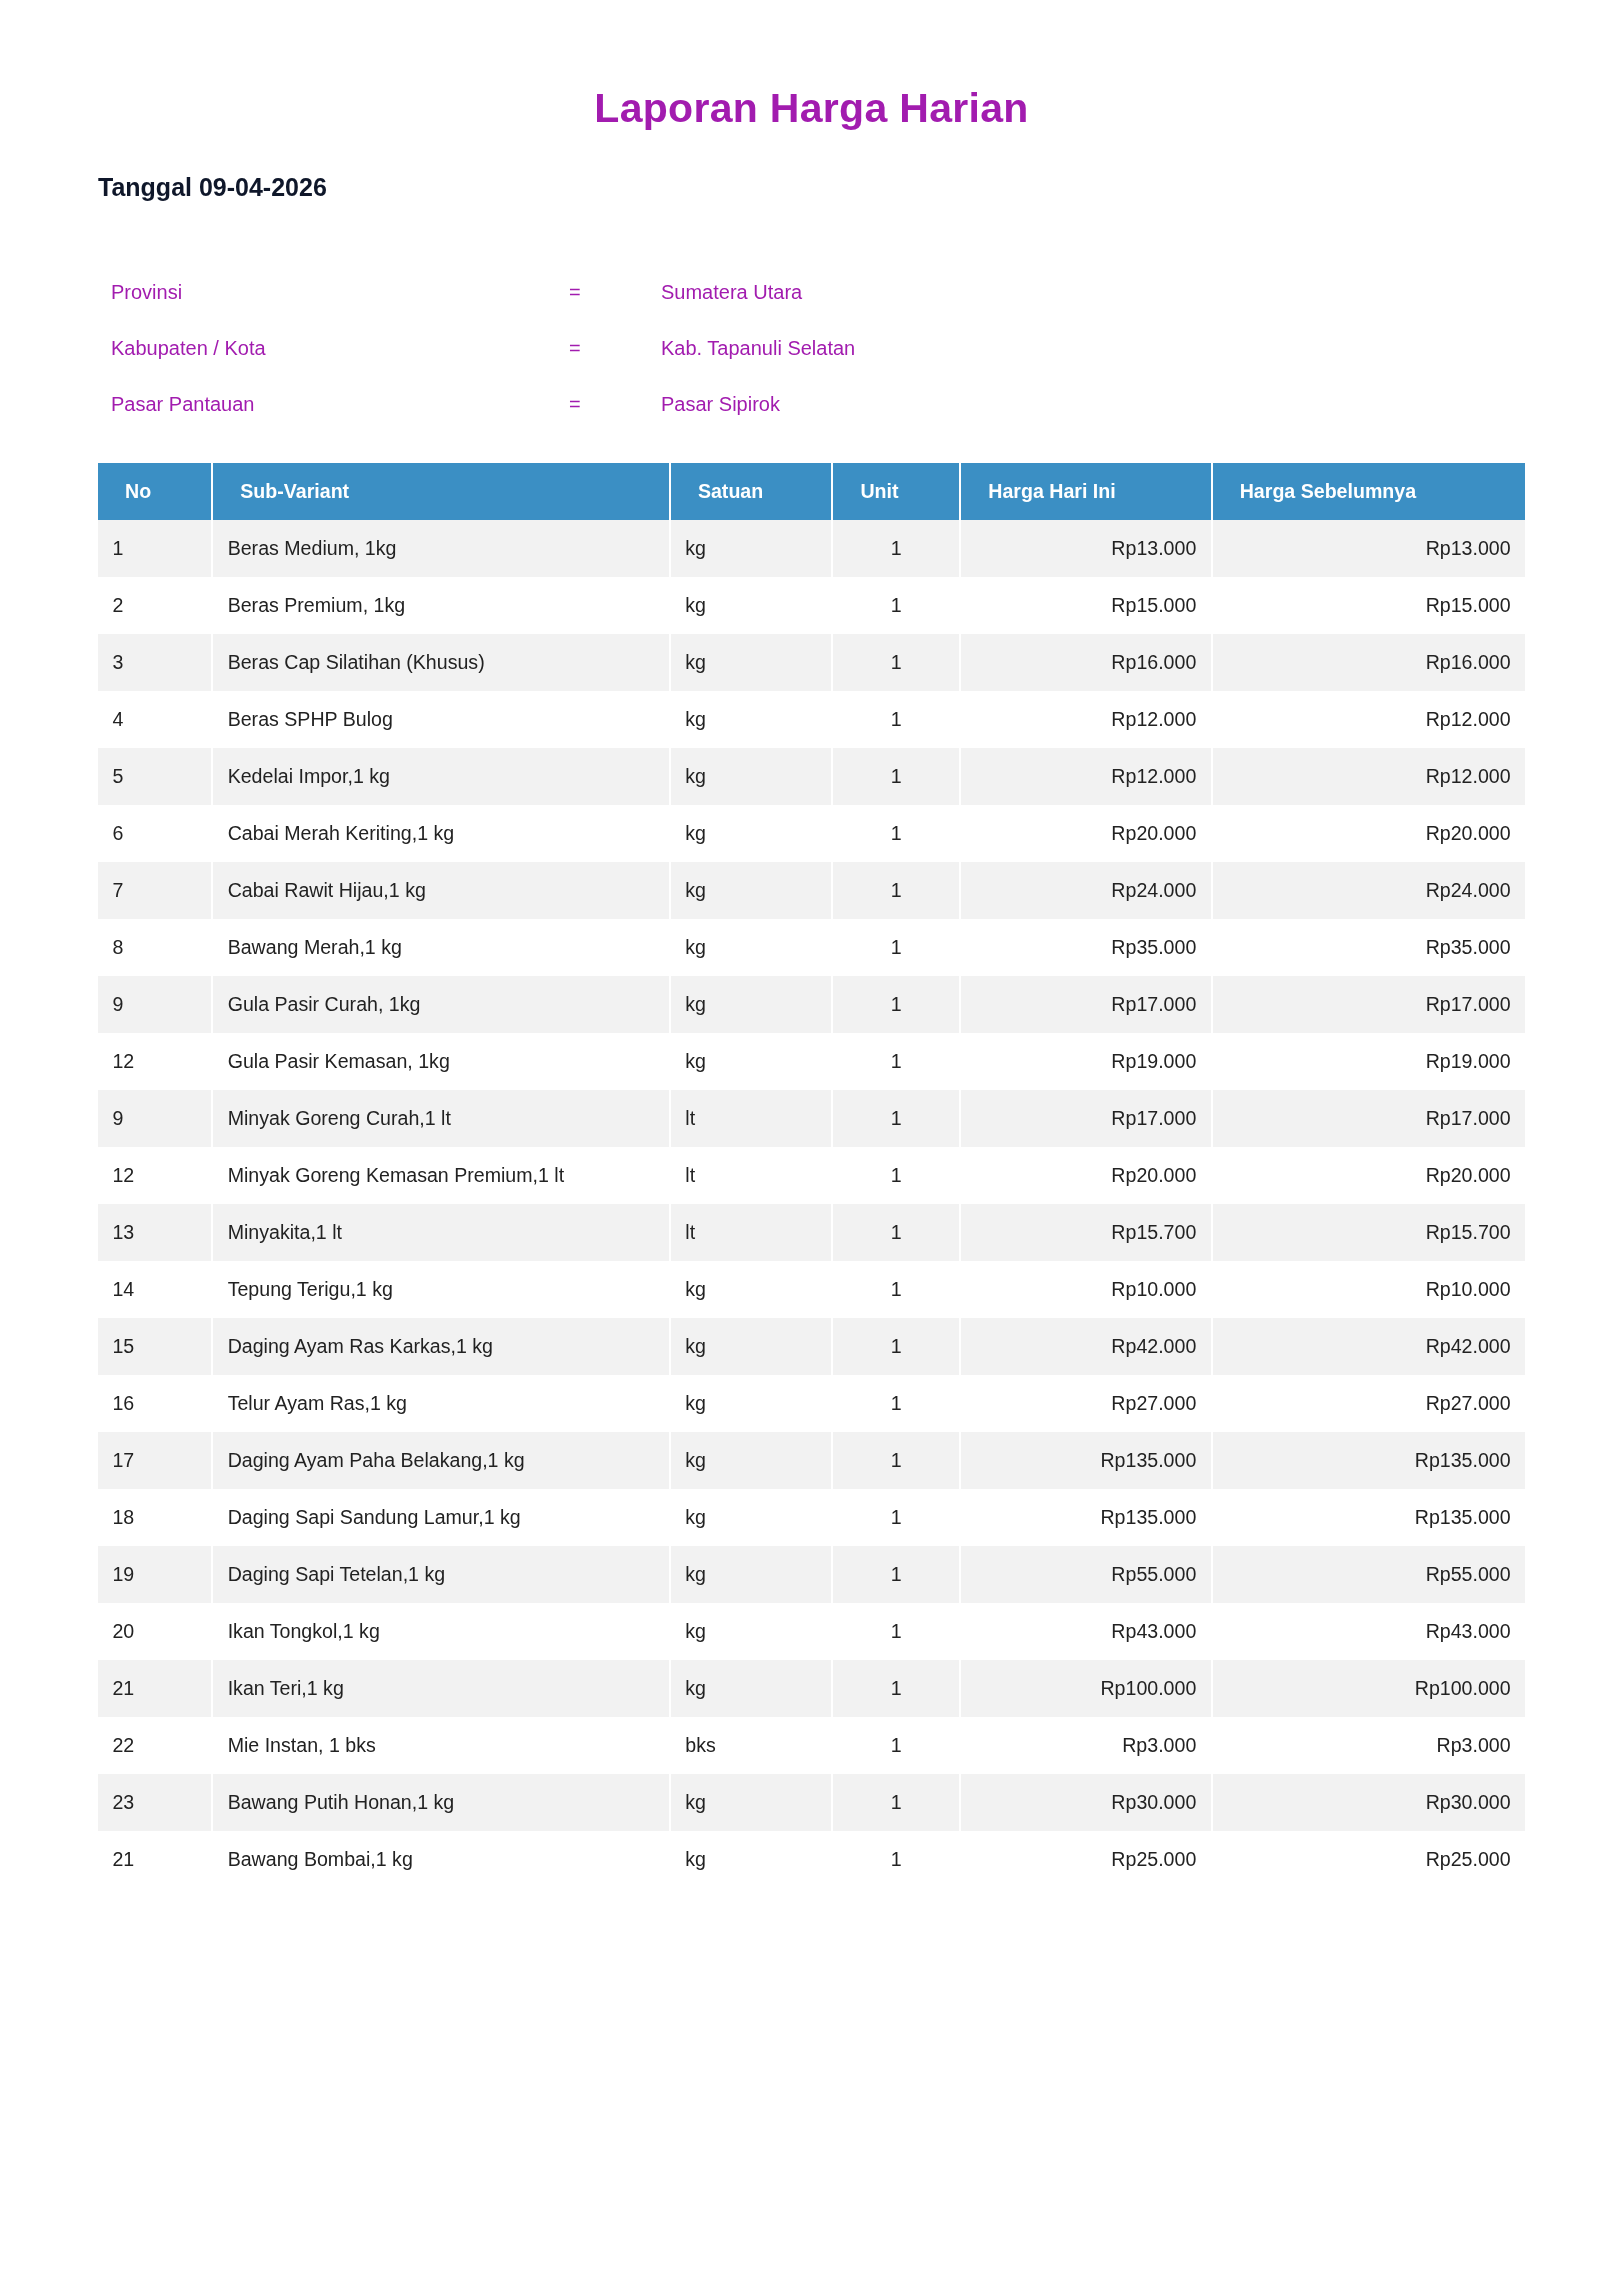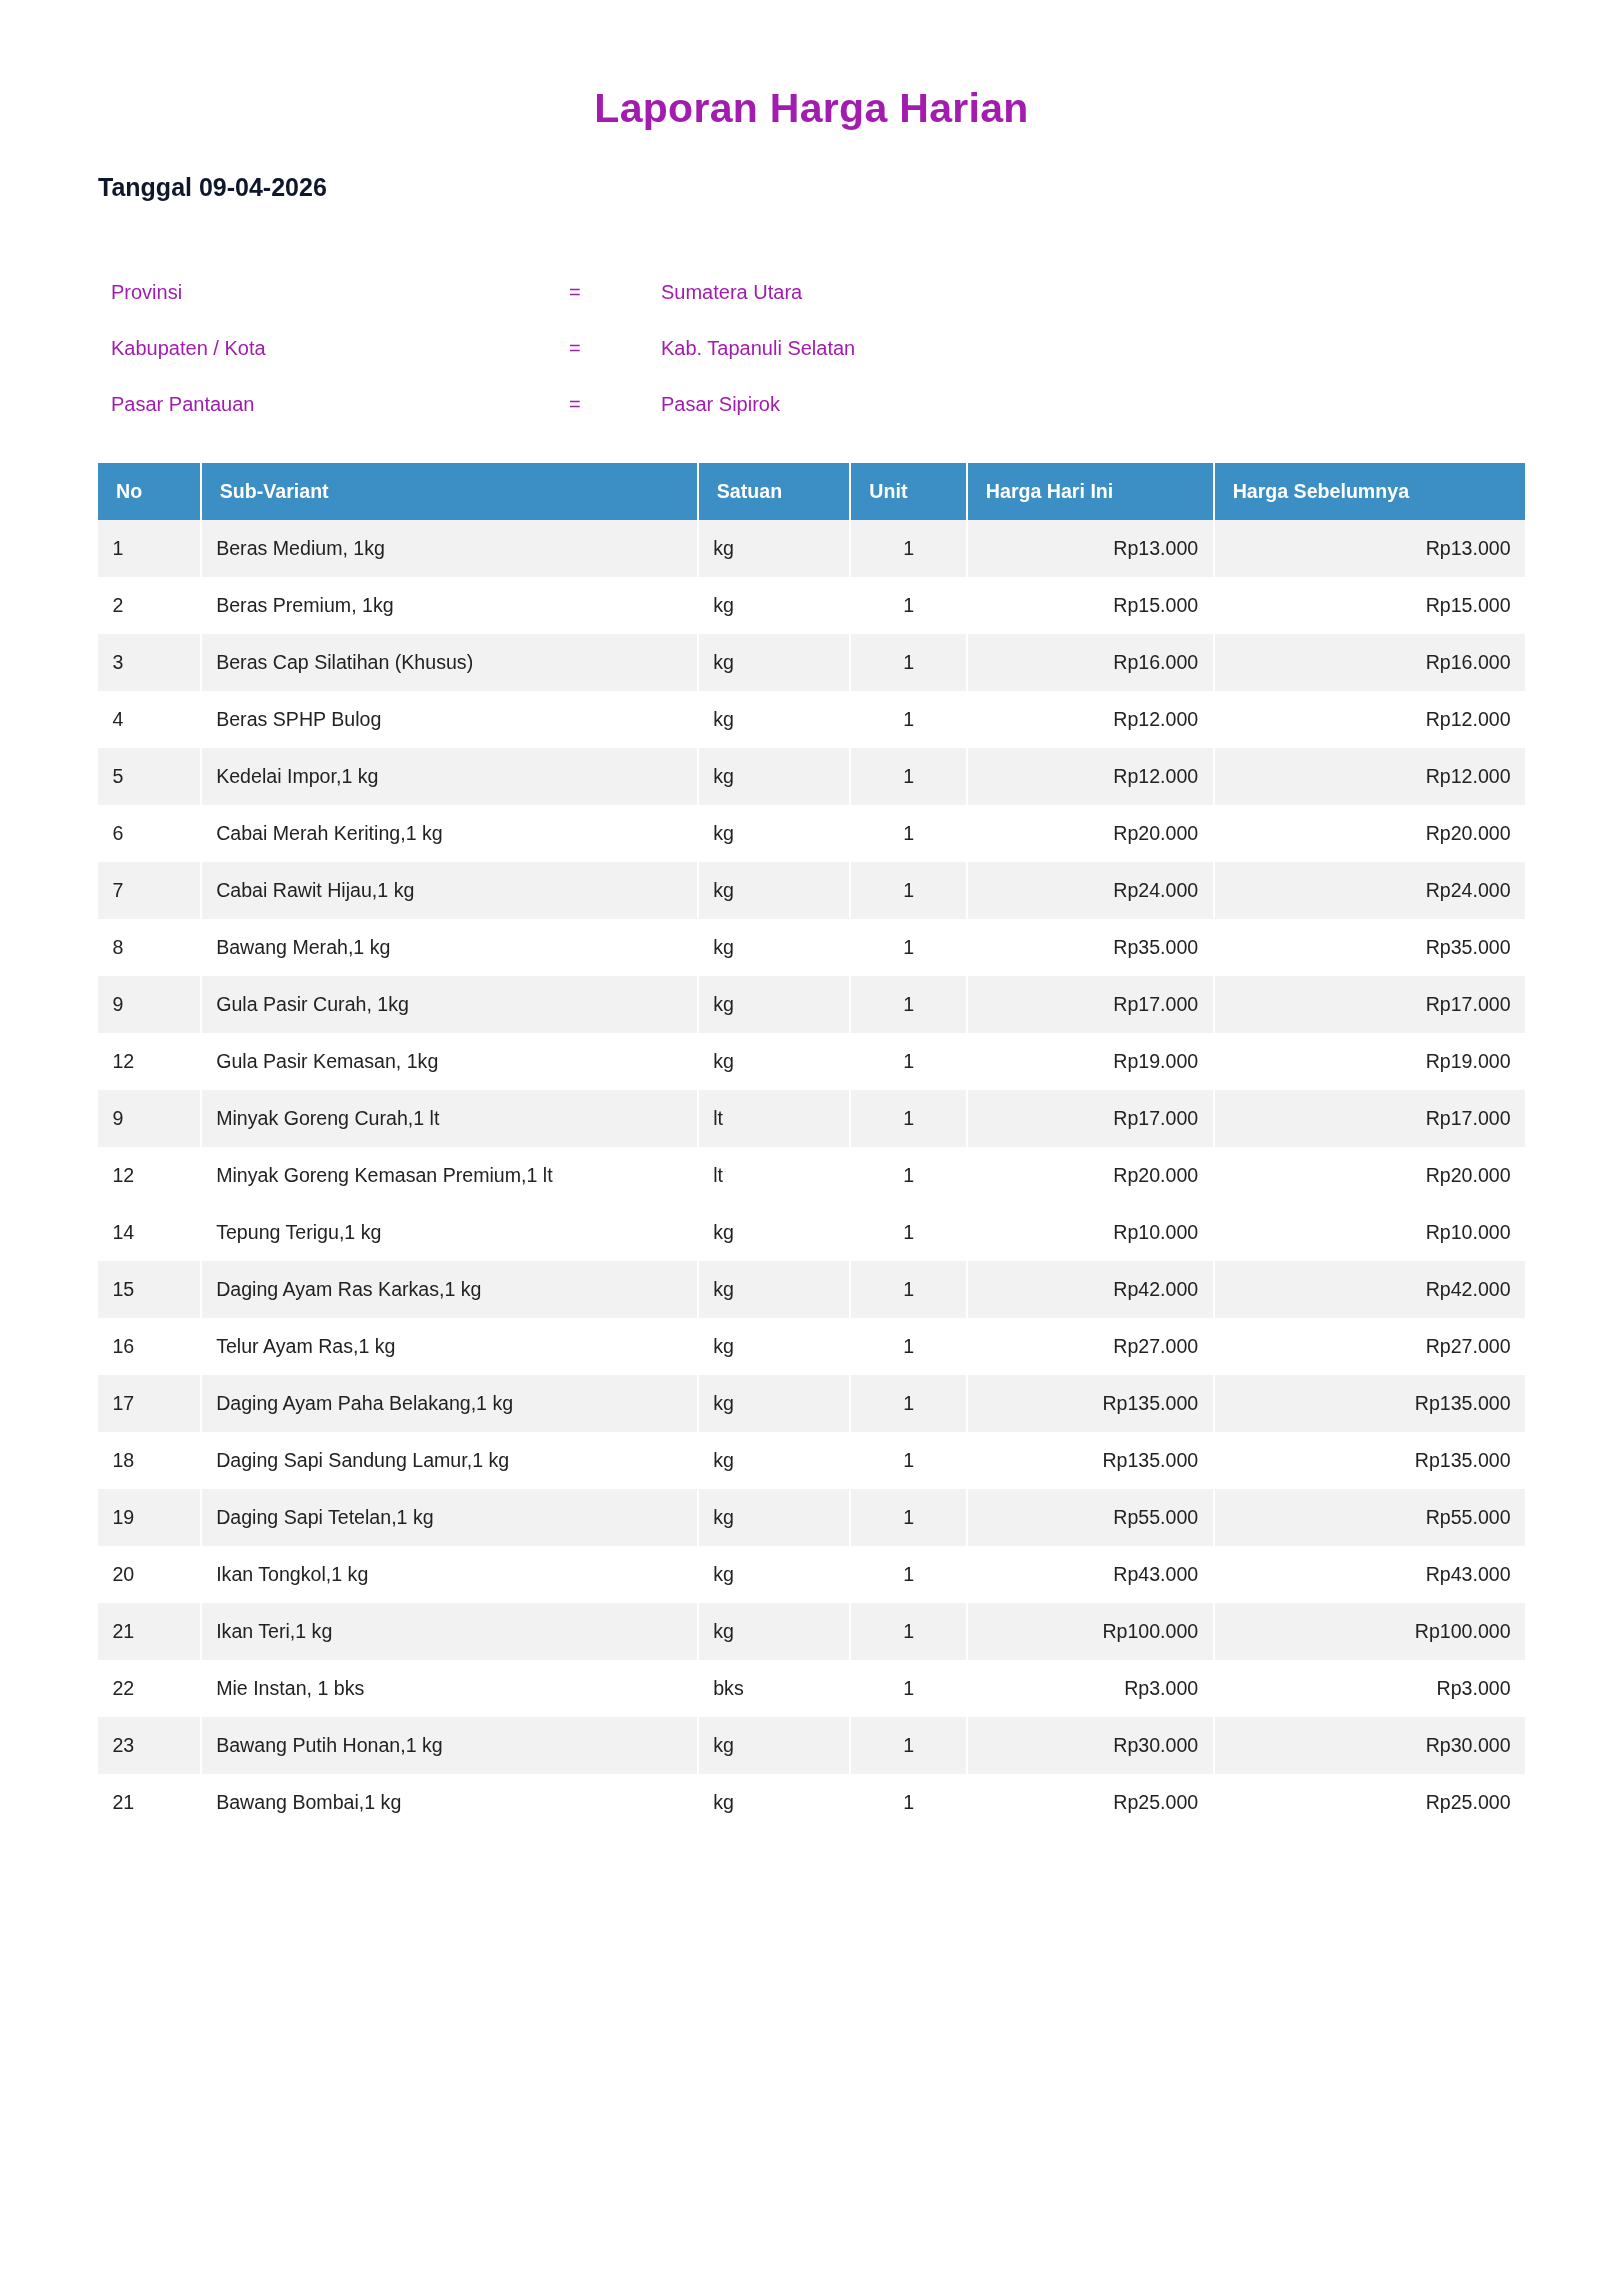--- a/index.html
+++ b/index.html
@@ -61,21 +61,21 @@
     border-collapse: collapse;
     margin-top: 47px;
     font-size: 19.6px;
   }
   table.price-table thead th {
     background: #3b8fc4;
     color: #ffffff;
     font-weight: bold;
     font-size: 19.6px;
     text-align: left;
-    padding: 17px 18px;
+    padding: 17px 27px;
     border-right: 2px solid #ffffff;
     white-space: nowrap;
   }
   table.price-table thead th:last-child {
     border-right: none;
   }
   table.price-table tbody td {
     padding: 17px 14.4px;
     color: #222222;
     border-right: 2px solid #ffffff;
@@ -227,20 +227,28 @@
           <td class="col-prev money">Rp17.000</td>
         </tr>
         <tr class="even">
           <td class="col-no">12</td>
           <td class="col-variant">Minyak Goreng Kemasan Premium,1 lt</td>
           <td class="col-satuan">lt</td>
           <td class="col-unit">1</td>
           <td class="col-harga money">Rp20.000</td>
           <td class="col-prev money">Rp20.000</td>
         </tr>
+        <tr class="odd">
+          <td class="col-no">13</td>
+          <td class="col-variant">Minyakita,1 lt</td>
+          <td class="col-satuan">lt</td>
+          <td class="col-unit">1</td>
+          <td class="col-harga money">Rp15.700</td>
+          <td class="col-prev money">Rp15.700</td>
+        </tr>
         <tr class="even">
           <td class="col-no">14</td>
           <td class="col-variant">Tepung Terigu,1 kg</td>
           <td class="col-satuan">kg</td>
           <td class="col-unit">1</td>
           <td class="col-harga money">Rp10.000</td>
           <td class="col-prev money">Rp10.000</td>
         </tr>
         <tr class="odd">
           <td class="col-no">15</td>

